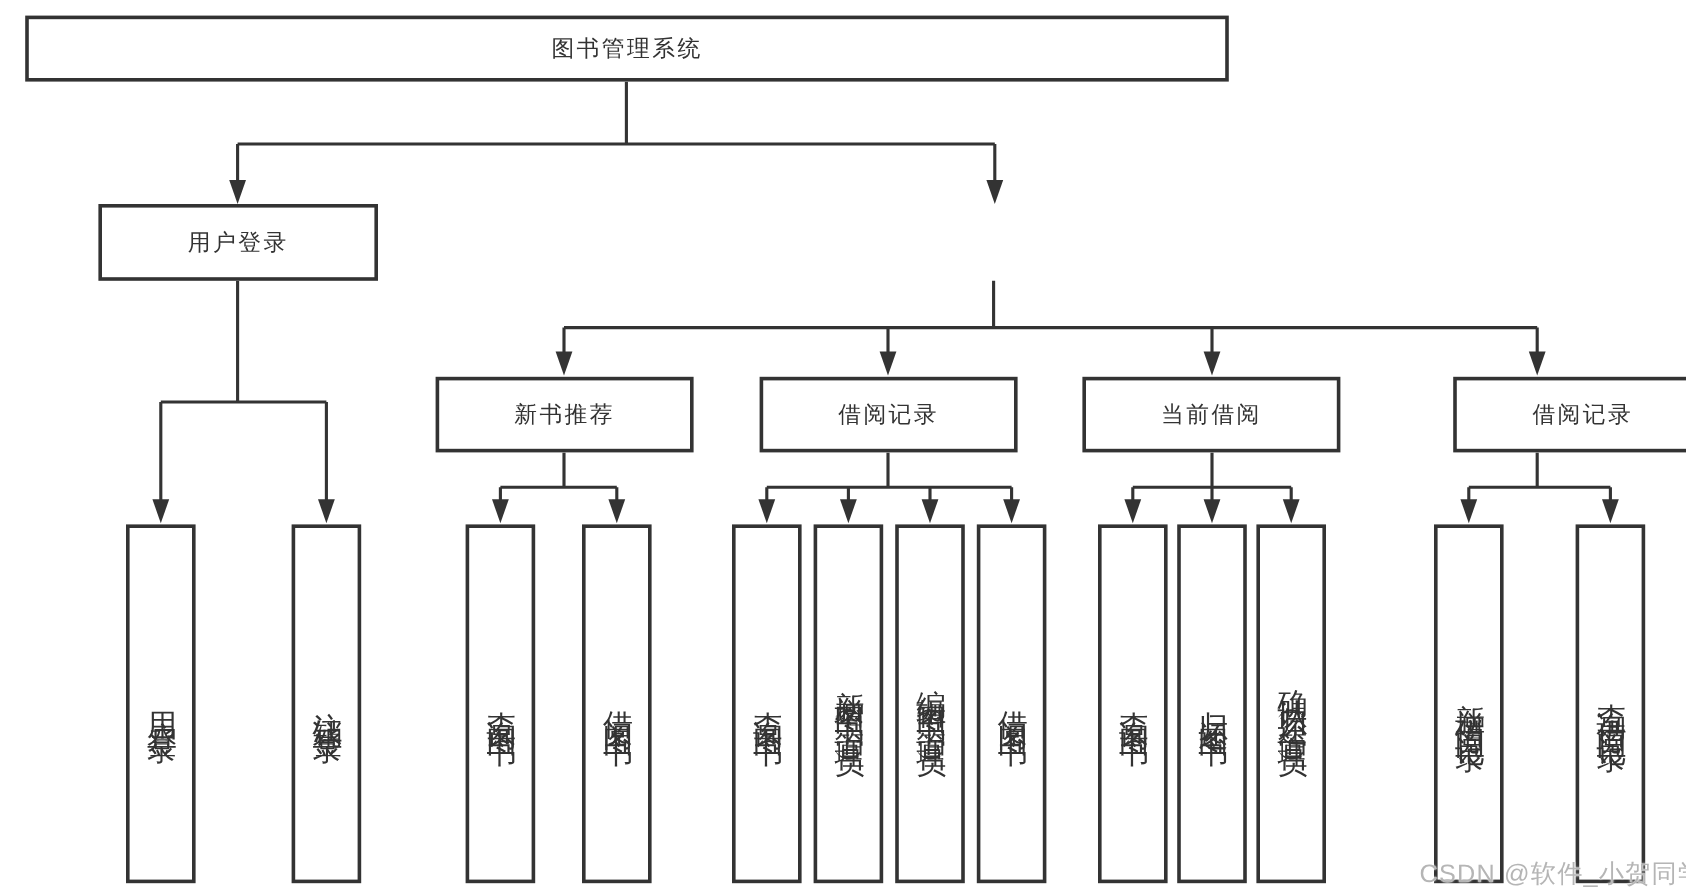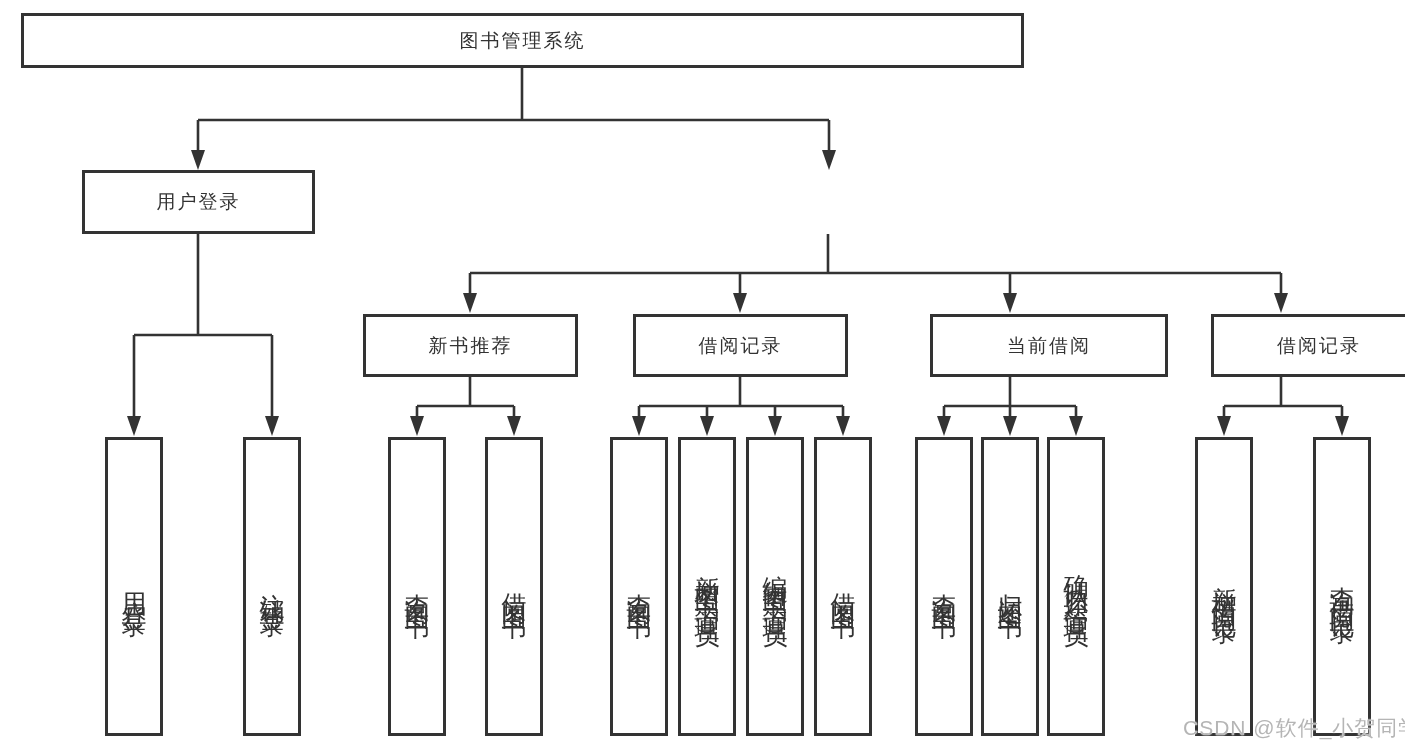--- a/index.html
+++ b/index.html
@@ -102,21 +102,21 @@
       <polygon points="1335,416 1349,416 1342,436"></polygon>
     </g>
   </svg>
 
   <div class="node hnode" style="left:21px; top:13px; width:1003px; height:55px;">图书管理系统</div>
 
   <div class="node hnode" style="left:82px; top:170px; width:233px; height:64px;">用户登录</div>
 
   <div class="node hnode" style="left:363px; top:314px; width:215px; height:63px;">新书推荐</div>
   <div class="node hnode" style="left:633px; top:314px; width:215px; height:63px;">借阅记录</div>
-  <div class="node hnode" style="left:902px; top:314px; width:238px; height:63px;margin-left:28px;">当前借阅</div>
+  <div class="node hnode" style="left:902px; top:314px; width:215px; height:63px;">当前借阅</div>
   <div class="node hnode" style="left:1211px; top:314px; width:216px; height:63px;">借阅记录</div>
 
   <div class="node leaf" style="left:105px; top:437px; width:58px; height:299px;">用户登录</div>
   <div class="node leaf" style="left:243px; top:437px; width:58px; height:299px;">注销登录</div>
 
   <div class="node leaf" style="left:388px; top:437px; width:58px; height:299px;">查询图书</div>
   <div class="node leaf" style="left:485px; top:437px; width:58px; height:299px;">借阅图书</div>
 
   <div class="node leaf" style="left:610px; top:437px; width:58px; height:299px;">查询图书</div>
   <div class="node leaf" style="left:678px; top:437px; width:58px; height:299px;">新增图书（管理员）</div>

